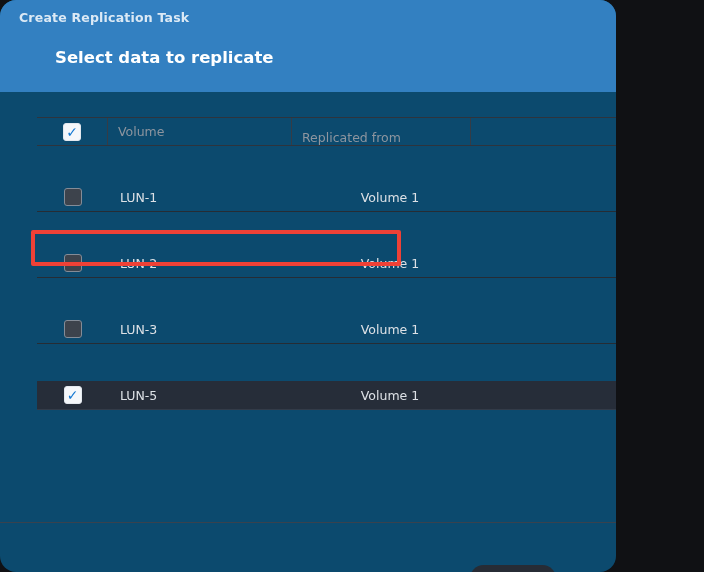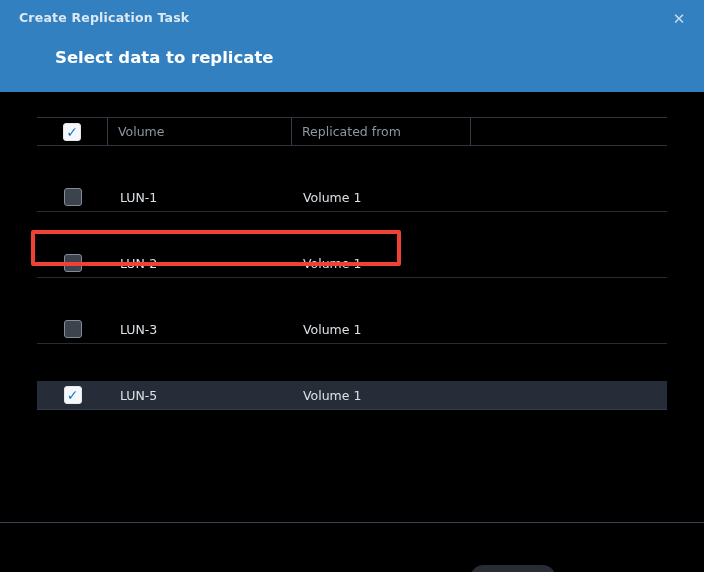--- a/index.html
+++ b/index.html
@@ -1,19 +1,20 @@
 <!DOCTYPE html>
 <html><head>
 <meta charset="utf-8">
 <style>
   html,body{margin:0;padding:0;background:#101114;}
   .dialog{
-    position:relative;width:704px;height:572px;overflow:hidden;
-    background:#000000;
+    position:relative;width:616px;height:572px;overflow:hidden;
+    background:#0c4a6e;
     font-family:"DejaVu Sans","Liberation Sans",sans-serif;
+    border-radius:16px;
     -webkit-font-smoothing:antialiased;
   }
   
   .titlebar{position:absolute;left:0;top:0;width:704px;height:92px;background:#3380c1;}
   .title{position:absolute;left:19px;top:10px;font-size:12.5px;font-weight:bold;color:#dbe9f5;letter-spacing:.2px;}
   .close{
     position:absolute;right:13px;top:7px;width:24px;height:24px;
     display:flex;align-items:center;justify-content:center;
     font-size:15px;font-weight:bold;color:#c9dcec;cursor:pointer;
   }
@@ -23,22 +24,22 @@
   .table{position:absolute;left:37px;top:117px;width:630px;}
   .thead{
     display:flex;height:29px;box-sizing:border-box;
     border-top:1px solid #2e343d;border-bottom:1px solid #2e343d;
     color:#8d959f;font-size:12.5px;
   }
   .th{display:flex;align-items:center;box-sizing:border-box;border-right:1px solid #353c46;height:100%;}
   .th.filler{border-right:none;}
   .col-cb{width:71px;justify-content:center;}
   .col-name{width:185px;padding-left:12px;}
-  .col-volume{width:184px;padding-left:10px;}
-  .col-rep{width:179px;padding-left:10px;}
+  .col-volume{width:184px;padding-left:10px;text-align:center;}
+  .col-rep{width:179px;padding-left:10px;align-items:flex-end;}
   .col-filler{width:11px;}
   .sort-asc{
     width:0;height:0;margin-left:8px;
     border-left:4px solid transparent;border-right:4px solid transparent;
     border-bottom:5px solid #79818c;
   }
   .row{
     display:flex;align-items:center;height:29px;box-sizing:border-box;
     border-bottom:1px solid #262c34;font-size:12.5px;color:#dde1e6;cursor:pointer;margin-top:37px;
   }

